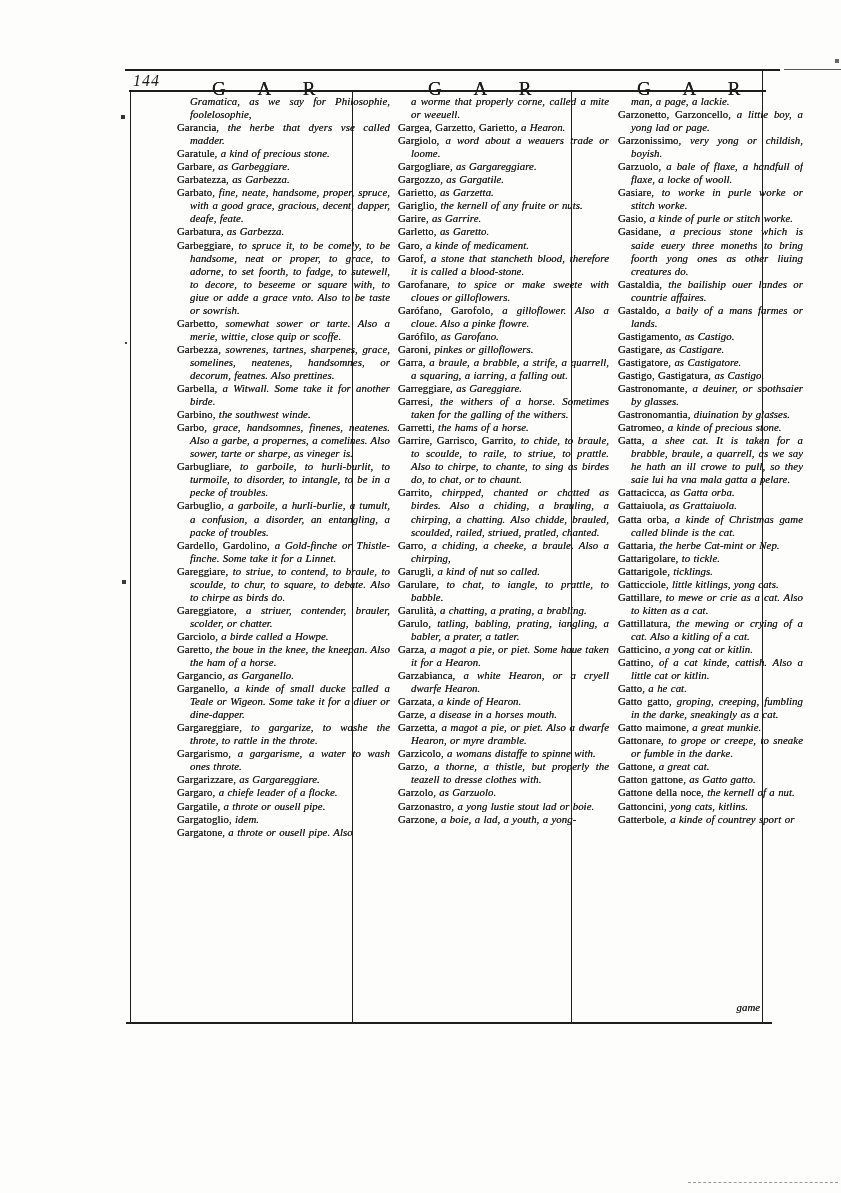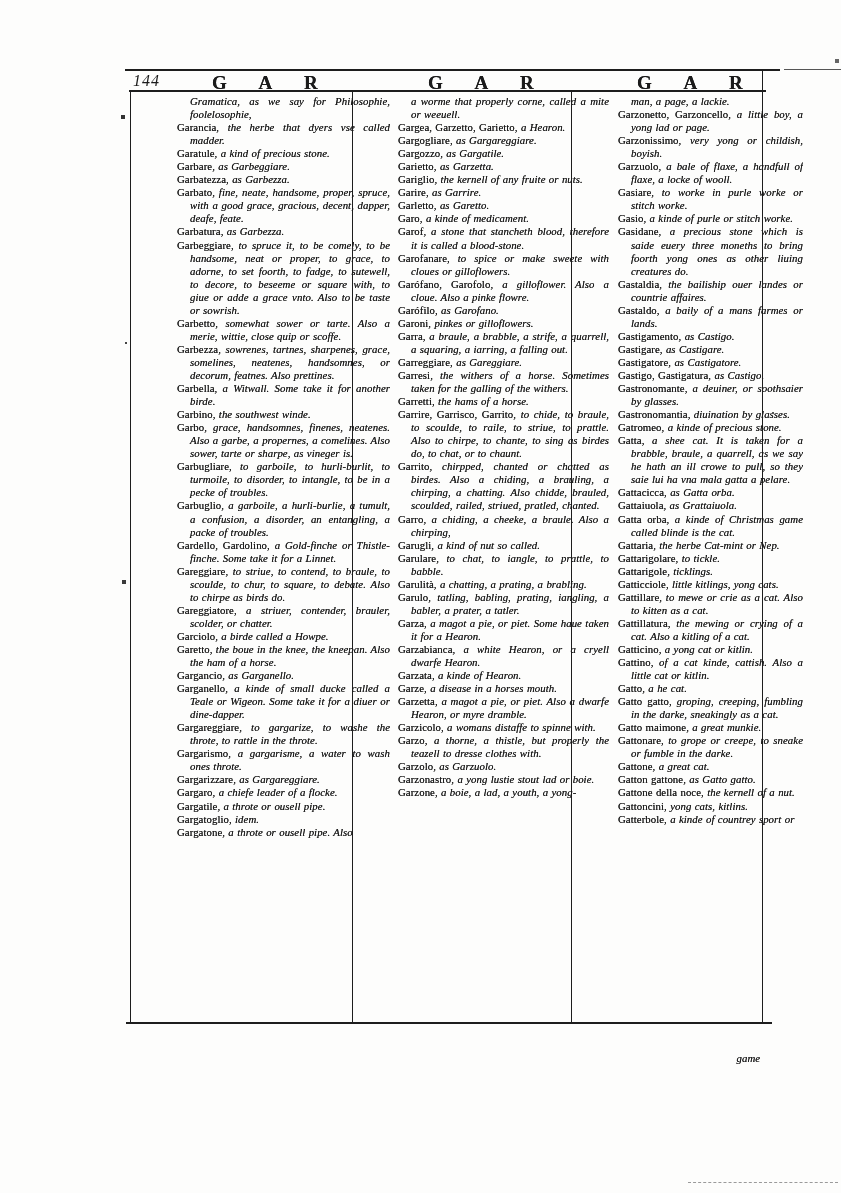--- a/index.html
+++ b/index.html
@@ -10,43 +10,43 @@
     color:#1b1b1b;
   }
   .rule{position:absolute;background:#1d1d1d;}
   .rule.faint{background:#555;}
   
   .pagenum{
     position:absolute;left:133px;top:72px;
     font-style:italic;font-size:16px;letter-spacing:1px;
   }
   .rh{
-    position:absolute;top:72px;
-    font-size:19px;font-weight:bold;letter-spacing:14px;
+    position:absolute;top:78px;
+    font-size:19px;font-weight:normal;letter-spacing:14px;
     text-shadow:0 0 .4px currentColor;
   }
   .rh1{left:212px;} .rh2{left:428px;} .rh3{left:637px;}
   
   .col{
     position:absolute;top:95px;height:929px;overflow:hidden;
     font-size:10.8px;line-height:13.05px;
     text-align:justify;
     word-spacing:0.6px;letter-spacing:0.05px;
     text-shadow:0 0 .35px rgba(20,20,20,.85);
     margin-left:41px;
   }
   .col1{left:136px;width:213px;}
   .col2{left:357px;width:211px;}
   .col3{left:577px;width:185px;}
   .entry{margin-left:13px;text-indent:-13px;}
   .entry.cont{text-indent:0;}
   .w{font-style:normal;}
   .d{font-style:italic;}
   .catchword{
-    position:absolute;left:577px;width:183px;top:1052px;
+    position:absolute;left:577px;width:183px;top:1001px;
     text-align:right;font-style:italic;font-size:10.8px;
     text-shadow:0 0 .35px rgba(20,20,20,.85);
   }
   .specks{position:absolute;left:0;top:0;width:2px;height:2px;background:transparent;
     box-shadow:122px 116px 0 1px #333, 125px 342px 0 0 #444, 123px 581px 0 1px #3a3a3a,
                772px 412px 0 0 #555, 836px 60px 0 1px #666;}
   .bottom-dashes{
     position:absolute;left:688px;top:1182px;width:150px;height:0;
     border-top:1.5px dashed #9a9a9a;
   }
@@ -97,20 +97,21 @@
       <div class="entry"><span class="w">Gargarismo</span><span class="d">, a gargarisme, a water to wash ones throte.</span></div>
       <div class="entry"><span class="w">Gargarizzare</span><span class="d">, as Gargareggiare.</span></div>
       <div class="entry"><span class="w">Gargaro</span><span class="d">, a chiefe leader of a flocke.</span></div>
       <div class="entry"><span class="w">Gargatile</span><span class="d">, a throte or ousell pipe.</span></div>
       <div class="entry"><span class="w">Gargatoglio</span><span class="d">, idem.</span></div>
       <div class="entry"><span class="w">Gargatone</span><span class="d">, a throte or ousell pipe. Also</span></div>
     </div>
   <div class="col col2" id="col2">
       <div class="entry cont"><span class="d">a worme that properly corne, called a mite or weeuell.</span></div>
       <div class="entry"><span class="w">Gargea, Garzetto, Garietto</span><span class="d">, a Hearon.</span></div>
+      <div class="entry"><span class="w">Gargiolo</span><span class="d">, a word about a weauers trade or loome.</span></div>
       <div class="entry"><span class="w">Gargogliare</span><span class="d">, as Gargareggiare.</span></div>
       <div class="entry"><span class="w">Gargozzo</span><span class="d">, as Gargatile.</span></div>
       <div class="entry"><span class="w">Garietto</span><span class="d">, as Garzetta.</span></div>
       <div class="entry"><span class="w">Gariglio</span><span class="d">, the kernell of any fruite or nuts.</span></div>
       <div class="entry"><span class="w">Garire</span><span class="d">, as Garrire.</span></div>
       <div class="entry"><span class="w">Garletto</span><span class="d">, as Garetto.</span></div>
       <div class="entry"><span class="w">Garo</span><span class="d">, a kinde of medicament.</span></div>
       <div class="entry"><span class="w">Garof</span><span class="d">, a stone that stancheth blood, therefore it is called a blood-stone.</span></div>
       <div class="entry"><span class="w">Garofanare</span><span class="d">, to spice or make sweete with cloues or gilloflowers.</span></div>
       <div class="entry"><span class="w">Garófano, Garofolo</span><span class="d">, a gilloflower. Also a cloue. Also a pinke flowre.</span></div>

